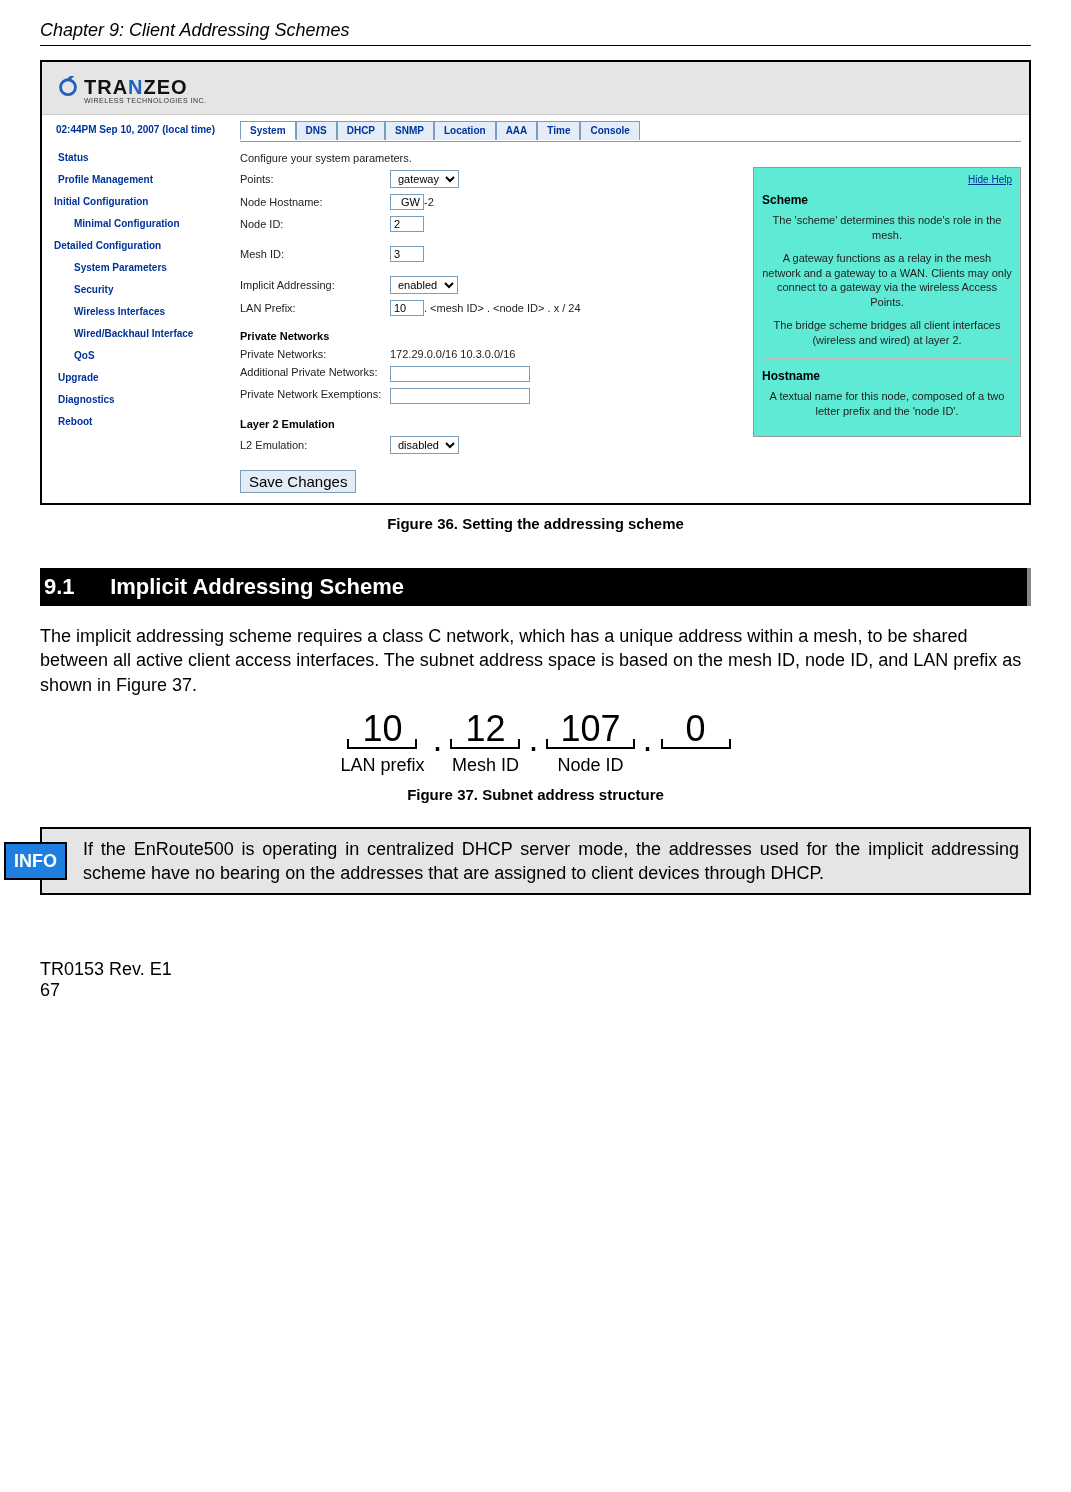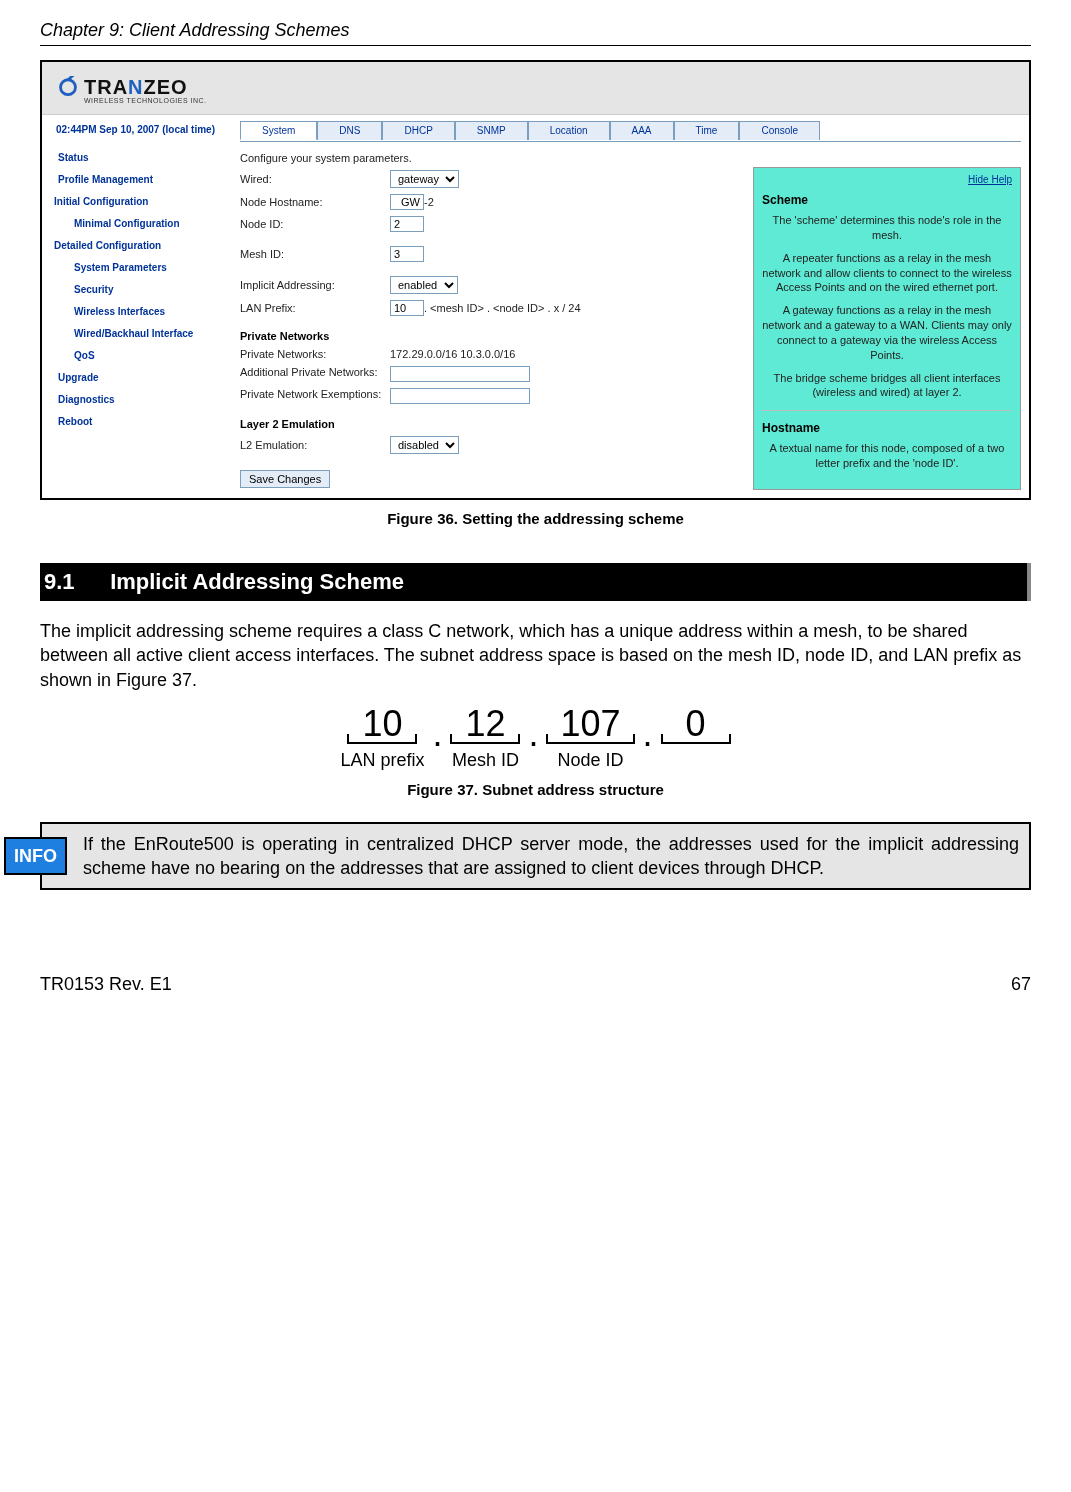--- a/index.html
+++ b/index.html
@@ -61,22 +61,22 @@
     flex: 1;
     padding: 6px 8px 10px 8px;
     position: relative;
   }
   .tabrow { display:flex; margin-bottom:2px;}
   .tab {
     border:1px solid #7b9ebd;
     background:#e3ecf7;
     color:#003399;
     font-size:10px;
-    font-weight:normal;
-    padding:3px 21px;
+    font-weight:bold;
+    padding:3px 9px;
     margin-right:0;
     border-bottom:none;
     cursor:pointer;
   }
   .tab.active { background:#fff; border-bottom:1px solid #fff; position:relative; z-index:2;}
   .tabline { border-top:1px solid #7b9ebd; margin-top:-1px; margin-bottom:10px;}
   .form-row { display:flex; align-items:center; margin:6px 0; font-size:11px; color:#222;}
   .form-label { width:150px; }
   .ss-select, .ss-input {
     border:1px solid #7b9ebd; font-size:11px; padding:1px 3px; background:#fff;
@@ -94,21 +94,21 @@
     background:#5eead4;
     padding:6px 8px 10px 8px;
     color:#222;
     font-size:11px;
   }
   .help-panel .hide { text-align:right; color:#003399; text-decoration:underline; font-size:10px;}
   .help-panel h4 { font-size:12px; font-weight:bold; margin:8px 0 6px 0; color:#000;}
   .help-panel p { margin-bottom:8px; line-height:1.35;text-align:center;}
   .help-panel hr { border:none; border-top:1px solid #bbb; margin:10px 0;}
   .btn-save {
-    border:1px solid #7b9ebd; background:#e3ecf7; font-size:11px; padding:2px 8px; margin-top:10px;
+    border:1px solid #7b9ebd; background:#e3ecf7; font-size:15px; padding:2px 8px; margin-top:10px;
     cursor:pointer;
   }
 
   .figure-caption { text-align:center; font-weight:bold; font-size:15px; margin:10px 0 36px 0; font-family: Arial, sans-serif;}
 
   .section-bar {
     background:#000; color:#fff; font-size:22px; font-weight:bold;
     padding:6px 10px 6px 4px; margin-bottom:18px; font-family: Arial, sans-serif;
     border-right:4px solid #888;
   }
@@ -128,21 +128,21 @@
   .info-box {
     display:flex; align-items:stretch; border:2px solid #000; background:#e5e5e5;
     margin:24px 0 0 0; font-family: Arial, sans-serif;
   }
   .info-badge {
     background:#1e7fe0; color:#fff; font-weight:bold; font-size:18px;
     padding:10px 8px; display:flex; align-items:center; justify-content:center;
     border:2px solid #000; margin:8px 6px 8px -38px; width:72px; height:38px; align-self:center;
   }
   .info-text { padding:8px 10px; font-size:18px; line-height:1.35; text-align:justify;}
-  .page-footer { display:flex; justify-content:space-between; font-size:18px; margin-top:84px; font-family: Arial, sans-serif;}
+  .page-footer { display:flex; justify-content:space-between; font-size:18px; margin-top:64px; font-family: Arial, sans-serif; flex-direction: column;}
 </style>
 </head>
 <body>
 
 <div class="page-header">Chapter 9: Client Addressing Schemes</div>
 <hr class="top-rule">
 
 <div class="screenshot-frame">
   <div class="ss-topbar">
     <div class="logo">
@@ -189,21 +189,21 @@
         <div class="tab">Console</div>
       </div>
       <div class="tabline"></div>
 
       <div style="width:380px;">
         <div class="form-row">
             <span>Configure your system parameters.</span>
           </div>
 
         <div class="form-row">
-          <span class="form-label">Wired:</span>
+          <span class="form-label">Points:</span>
           <select class="ss-select"><option>gateway</option></select>
         </div>
         <div class="form-row">
           <span class="form-label">Node Hostname:</span>
           <input class="ss-input" style="width: 34px; text-align: right;" value="GW">
           <span>-2</span>
         </div>
         <div class="form-row">
           <span class="form-label">Node ID:</span>
           <input class="ss-input" style="width: 34px;" value="2">
@@ -241,21 +241,20 @@
           <span class="form-label">L2 Emulation:</span>
           <select class="ss-select"><option>disabled</option></select>
         </div>
         <button class="btn-save">Save Changes</button>
       </div>
 
       <div class="help-panel">
         <div class="hide">Hide Help</div>
         <h4>Scheme</h4>
         <p>The 'scheme' determines this node's role in the mesh.</p>
-        <p>A repeater functions as a relay in the mesh network and allow clients to connect to the wireless Access Points and on the wired ethernet port.</p>
         <p>A gateway functions as a relay in the mesh network and a gateway to a WAN. Clients may only connect to a gateway via the wireless Access Points.</p>
         <p>The bridge scheme bridges all client interfaces (wireless and wired) at layer 2.</p>
         <hr>
         <h4>Hostname</h4>
         <p>A textual name for this node, composed of a two letter prefix and the 'node ID'.</p>
       </div>
     </div>
   </div>
 </div>
 

